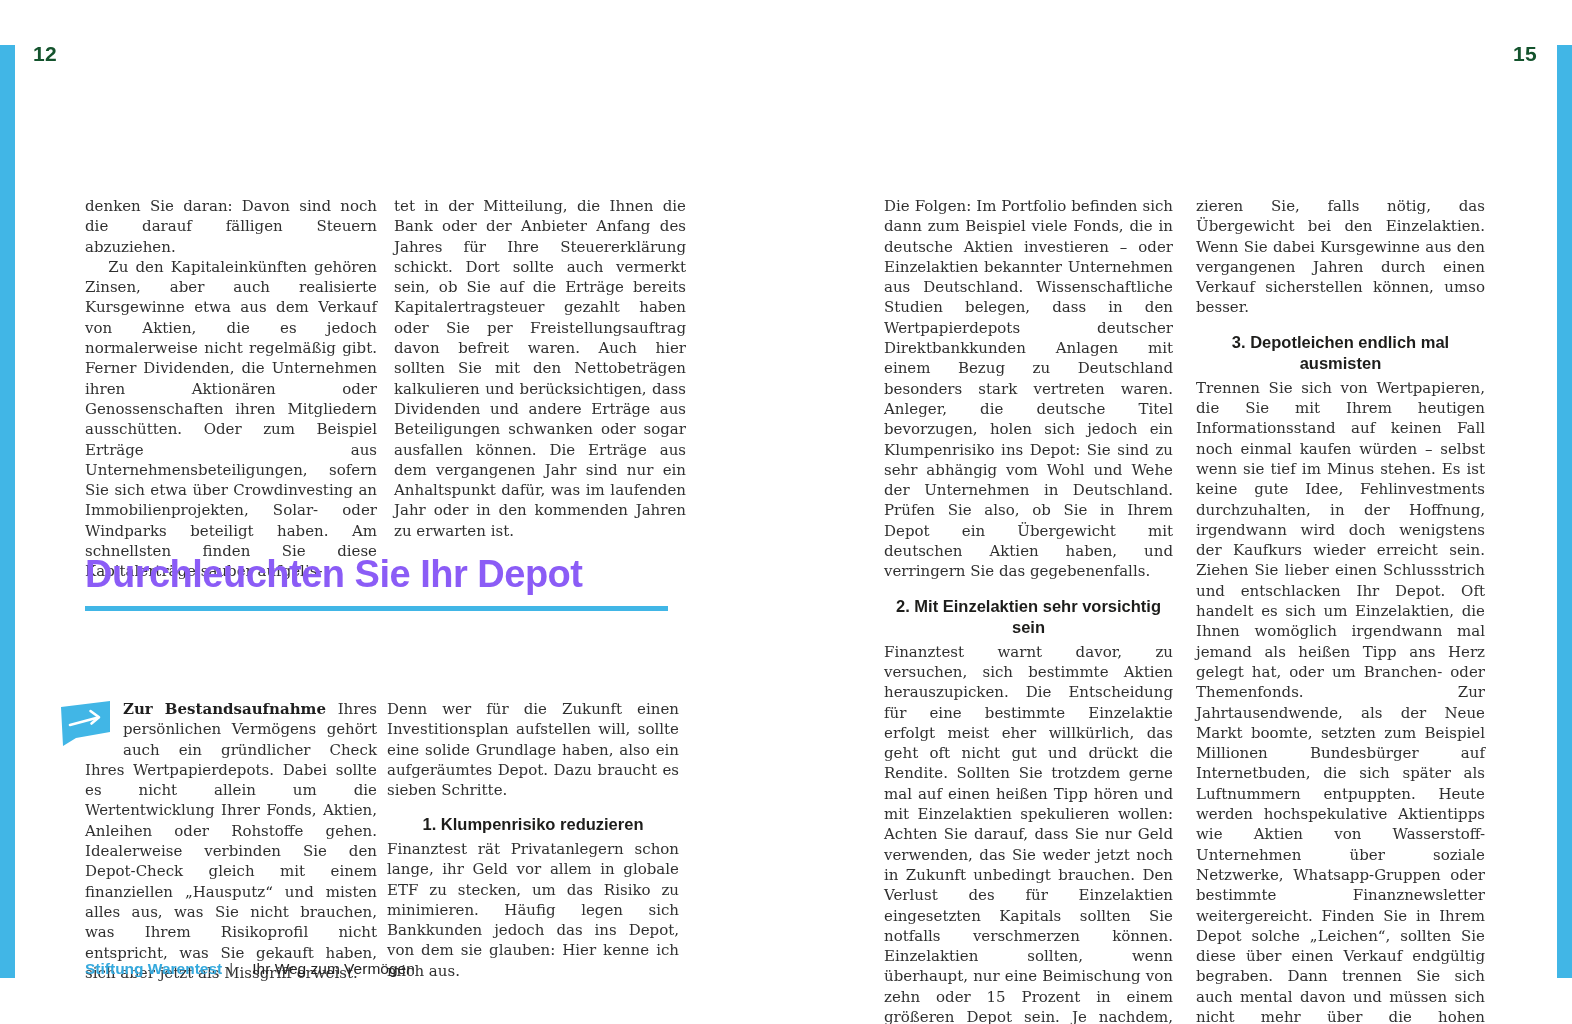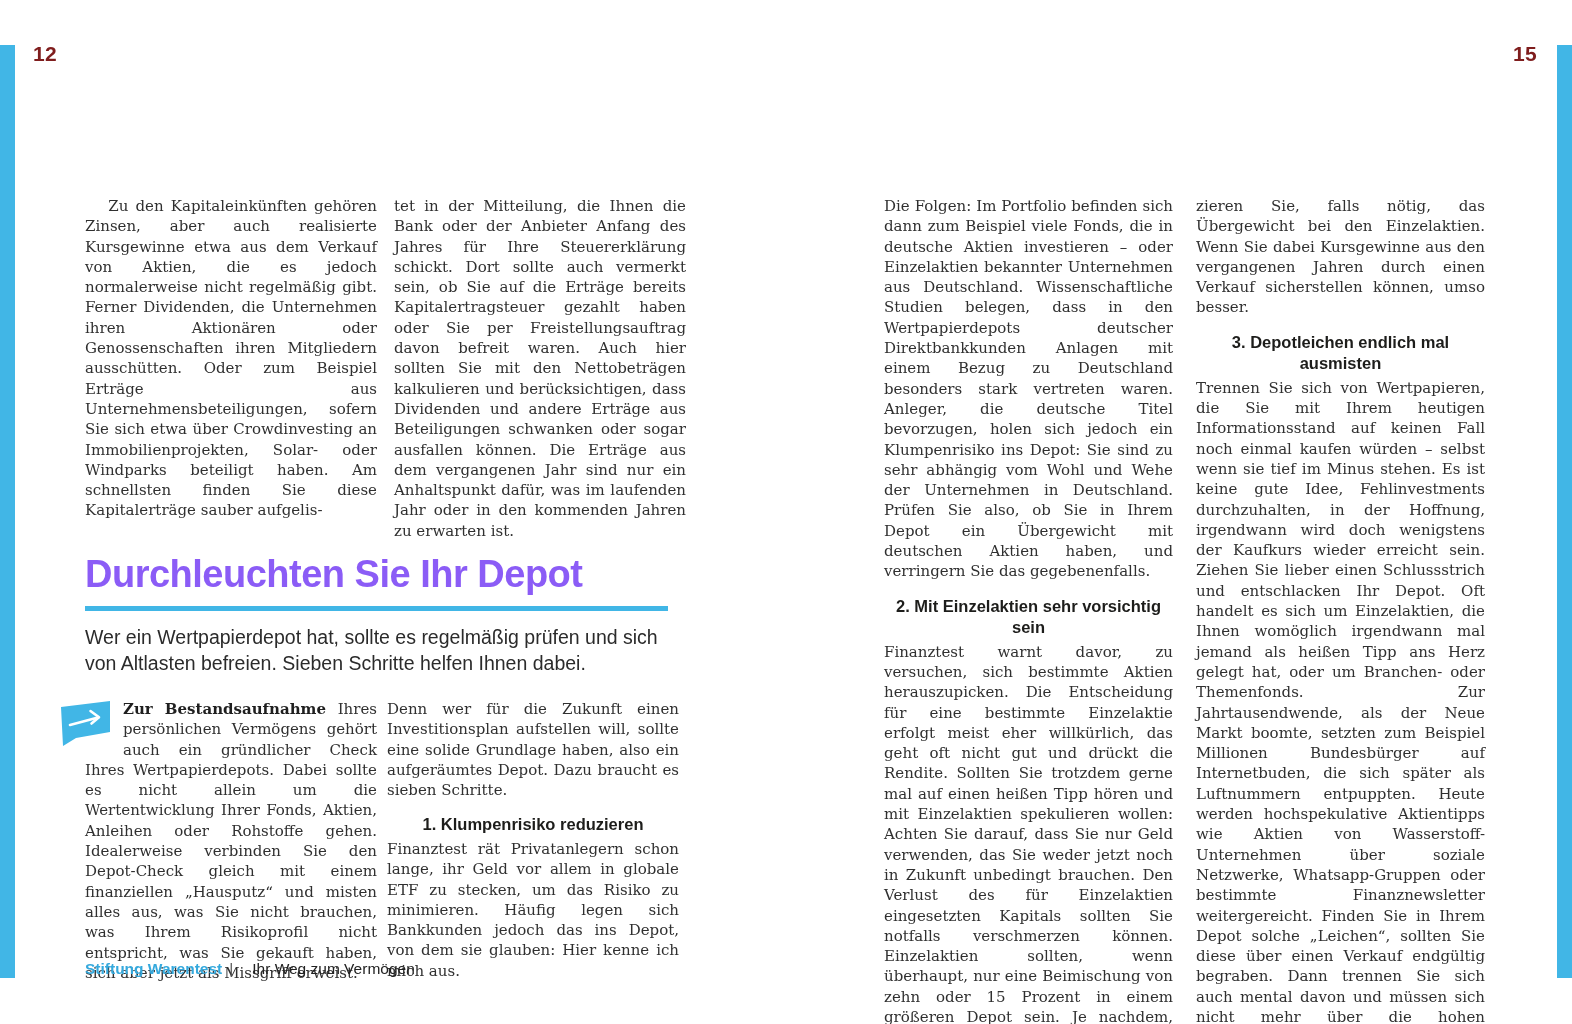--- a/index.html
+++ b/index.html
@@ -19,21 +19,21 @@
     top: 45px; width: 15px; height: 933px;
     background: var(--accent, #41b6e6);
   }
   .side-bar.left { left: 0; }
   .side-bar.right { left: 1557px; }
 
   
   .page-num {
     position: absolute; top: 42px;
     font-family: "Liberation Sans", sans-serif;
-    font-size: 21px; font-weight: 600; color: #7f1d1d;
+    font-size: 21px; font-weight: 600; color: #14532d;
     letter-spacing: 0.3px;
   }
   .page-num.left { left: 33px; }
   .page-num.right { left: 1503px; width: 34px; text-align: right; }
 
   
   .two-col { display: flex; }
   .col { flex: 0 0 auto; }
 
   
@@ -105,31 +105,31 @@
 <body>
 
 <div class="side-bar left"></div>
 <div class="side-bar right"></div>
 
 <div class="page-num left">12</div>
 <div class="page-num right">15</div>
 
 <div class="abs two-col body-copy" style="left:85px; top:196px; width:601px; gap:17px;">
   <div class="col" style="width:292px;">
+    <p>denken Sie daran: Davon sind noch die darauf fälligen Steuern abzuziehen.</p>
     <p class="indent">Zu den Kapitaleinkünften gehören Zinsen, aber auch realisierte Kursgewinne etwa aus dem Verkauf von Aktien, die es jedoch normalerweise nicht regelmäßig gibt. Ferner Dividenden, die Unternehmen ihren Aktionären oder Genossenschaften ihren Mitgliedern ausschütten. Oder zum Beispiel Erträge aus Unternehmensbeteiligungen, sofern Sie sich etwa über Crowdinvesting an Immobilienprojekten, Solar- oder Windparks beteiligt haben. Am schnellsten finden Sie diese Kapitalerträge sauber aufgelis-</p>
   </div>
   <div class="col" style="width:292px;">
     <p>tet in der Mitteilung, die Ihnen die Bank oder der Anbieter Anfang des Jahres für Ihre Steuererklärung schickt. Dort sollte auch vermerkt sein, ob Sie auf die Erträge bereits Kapitalertragsteuer gezahlt haben oder Sie per Freistellungsauftrag davon befreit waren. Auch hier sollten Sie mit den Nettobeträgen kalkulieren und berücksichtigen, dass Dividenden und andere Erträge aus Beteiligungen schwanken oder sogar ausfallen können. Die Erträge aus dem vergangenen Jahr sind nur ein Anhaltspunkt dafür, was im laufenden Jahr oder in den kommenden Jahren zu erwarten ist.</p>
   </div>
 </div>
 
 <div class="abs" style="left:85px; top:553px;">
   <h1 class="headline">Durchleuchten Sie Ihr Depot</h1>
   <div class="headline-rule"></div>
-  <p class="standfirst">Wer ein Wertpapierdepot hat, sollte es regelmäßig prüfen und sich von Altlasten befreien. Sieben Schritte helfen Ihnen dabei.</p>
 </div>
 
 <div class="abs two-col body-copy" style="left:85px; top:699px; width:601px; gap:10px;">
   <div class="col intro-col" style="width:292px;">
     <span class="arrow-badge">
       <svg width="49" height="45" viewBox="0 0 49 45" xmlns="http://www.w3.org/2000/svg">
         <polygon points="0,6 49,0 49,31 15,37 2,45" fill="#41b6e6"></polygon>
         <path d="M9,24 L37,16.5" stroke="#ffffff" stroke-width="2.6" fill="none" stroke-linecap="round"></path>
         <path d="M29.5,10 L38,16.2 L30.5,22.5" stroke="#ffffff" stroke-width="2.6" fill="none" stroke-linecap="round" stroke-linejoin="round"></path>
       </svg>

